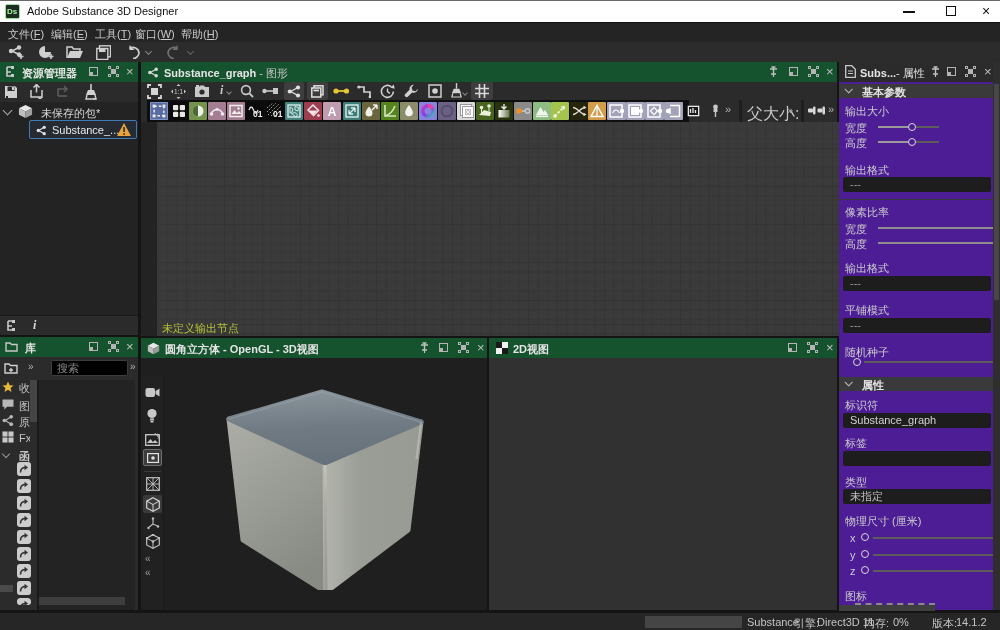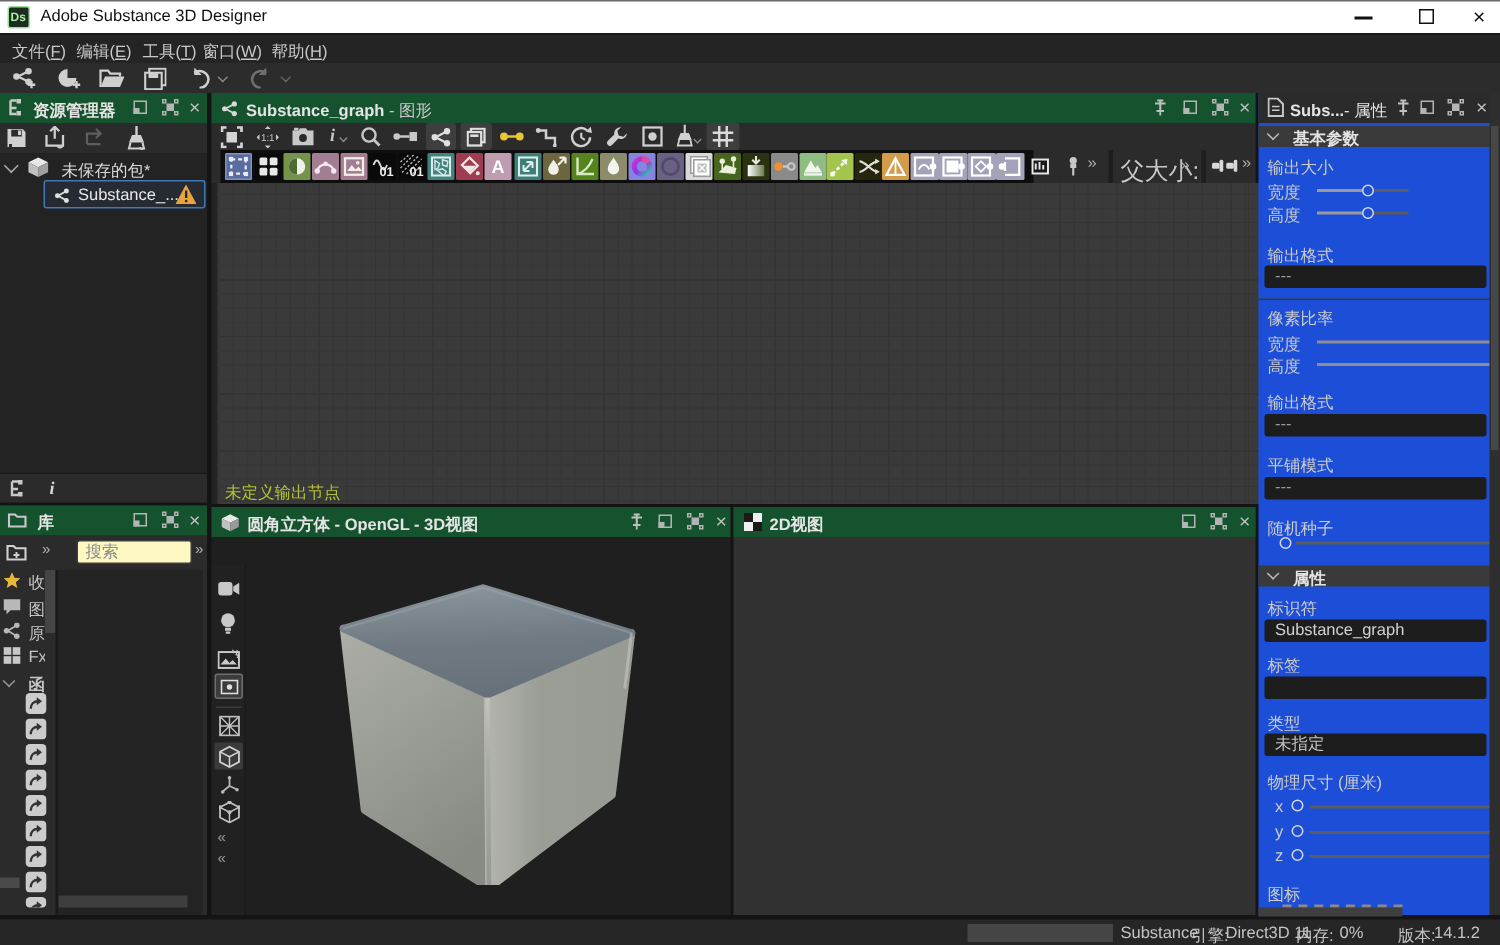--- a/index.html
+++ b/index.html
@@ -165,21 +165,21 @@
         <i></i>
       </div>
     <div class="x" style="left:126px;top:1px">×</div>
   </div>
   <div class="p" style="left:0;top:20px;width:138px;height:23px;background:#2b2b2b">
     <svg class="p" style="left:4px;top:5px" width="14" height="13" viewBox="0 0 14 13">
         <path d="M1 2h4l1.5 1.5H13V11H1Z" fill="none" stroke="#d0d0d0" stroke-width="1.4"></path>
         <path d="M7 6v4M5 8h4" stroke="#d0d0d0" stroke-width="1.3"></path>
       </svg>
     <div class="p" style="left:28px;top:4px;color:#b0b0b0;font-size:10px">»</div>
-    <div class="p" style="left:51px;top:3px;width:77px;height:16px;background:#fef9c3;border:1px solid #3c3c3c;border-radius:2px;color:#8a8a8a;font-size:11px;line-height:15px;padding-left:5px">搜索</div>
+    <div class="p" style="left:51px;top:3px;width:77px;height:16px;background:#000000;border:1px solid #3c3c3c;border-radius:2px;color:#8a8a8a;font-size:11px;line-height:15px;padding-left:5px">搜索</div>
     <div class="p" style="left:130px;top:4px;color:#b0b0b0;font-size:10px">»</div>
   </div>
   <div class="p" style="left:0;top:43px;width:138px;height:230px;background:#2b2b2b">
     <div class="p" style="left:30px;top:0;width:7px;height:42px;background:#454545"></div>
     <div class="p" style="left:37px;top:0;width:2px;height:230px;background:#1a1a1a"></div>
     <div class="p" style="left:39px;top:0;width:96px;height:230px;background:#232324"></div>
     <svg class="p" style="left:2px;top:1px" width="12" height="12" viewBox="0 0 13 13">
         <path d="M6.5 0.5l1.8 4 4.2 0.4-3.2 2.8 1 4.2-3.8-2.3-3.8 2.3 1-4.2L0.5 4.9l4.2-0.4Z" fill="#e8b83a"></path>
       </svg>
     <div class="lrow" style="left:19px;top:1px;width:11px;overflow:hidden">收藏夹</div>
@@ -568,21 +568,21 @@
     <div class="p" style="left:660px;top:0;width:3px;height:22px;background:#1e1e1e"></div>
     <svg class="p" style="left:667px;top:6px" width="17" height="9" viewBox="0 0 17 9">
         <rect x="0" y="2.5" width="5" height="4" rx="1" fill="#d8d8d8"></rect>
         <rect x="5" y="0.5" width="2.5" height="8" rx="1" fill="#d8d8d8"></rect>
         <rect x="9.5" y="2.5" width="5" height="4" rx="1" fill="#d8d8d8"></rect>
         <rect x="14.5" y="0.5" width="2.5" height="8" rx="1" fill="#d8d8d8"></rect>
       </svg>
     <div class="p" style="left:687px;top:3px;color:#b0b0b0;font-size:11px">»</div>
   </div>
 
-  <div class="p" style="left:4px;top:60px;width:696px;height:214px;background:#3a3a3b">
+  <div class="p" style="left:16px;top:60px;width:696px;height:214px;background:#3a3a3b">
     <div class="p" style="left:0;top:0;width:696px;height:214px;background-image:repeating-linear-gradient(to right,#343435 0,#343435 1px,transparent 1px,transparent 38px),repeating-linear-gradient(to bottom,#343435 0,#343435 1px,transparent 1px,transparent 38px),repeating-linear-gradient(to right,#373738 0,#373738 1px,transparent 1px,transparent 9.5px),repeating-linear-gradient(to bottom,#373738 0,#373738 1px,transparent 1px,transparent 9.5px);background-position:-9px -12px"></div>
     <div class="p" style="left:5px;top:199px;color:#b5c234;font-size:11px">未定义输出节点</div>
   </div>
 </div>
 
 <div class="panel" style="left:141px;top:338px;width:346px;height:272px;background:#1f1f20">
   <div class="phdr">
     <svg class="p" style="left:6px;top:4px" width="13" height="13" viewBox="0 0 16 16">
         <path d="M8 1L15 4.5L8 8L1 4.5Z" fill="#e8e8e8"></path>
         <path d="M1 4.5L8 8V15L1 11.5Z" fill="#c0c0c0"></path>
@@ -700,21 +700,21 @@
         <b style="left:0;top:0"></b>
         <b style="right:0;top:0"></b>
         <b style="left:0;bottom:0"></b>
         <b style="right:0;bottom:0"></b>
         <i></i>
       </div>
     <div class="x" style="left:337px;top:1px">×</div>
   </div>
 </div>
 
-<div class="panel" style="left:839px;top:62px;width:161px;height:548px;background:#1d4ed8">
+<div class="panel" style="left:839px;top:62px;width:161px;height:548px;background:#4c1d95">
   <div class="phdr" style="background:#2b2b2b">
     <svg class="p" style="left:6px;top:3px" width="11" height="13" viewBox="0 0 11 13">
         <path d="M0.7 0.7h6l3.6 3.6v8H0.7Z" fill="none" stroke="#c8c8c8" stroke-width="1.3"></path>
         <path d="M3 6h5M3 8.5h5" stroke="#c8c8c8" stroke-width="1"></path>
       </svg>
     <div class="hdrtx p" style="left:21px;top:4px">Subs...<span style="font-weight:normal">- 属性</span></div>
     <svg class="p" style="left:91px;top:4px" width="11" height="12" viewBox="0 0 11 12">
         <path d="M5.5 1v7M2 3h7M3.5 1h4M3 8h5" stroke="#c0c0c0" stroke-width="1.4"></path>
         <path d="M5.5 8v3" stroke="#c0c0c0" stroke-width="1.2"></path>
       </svg>

